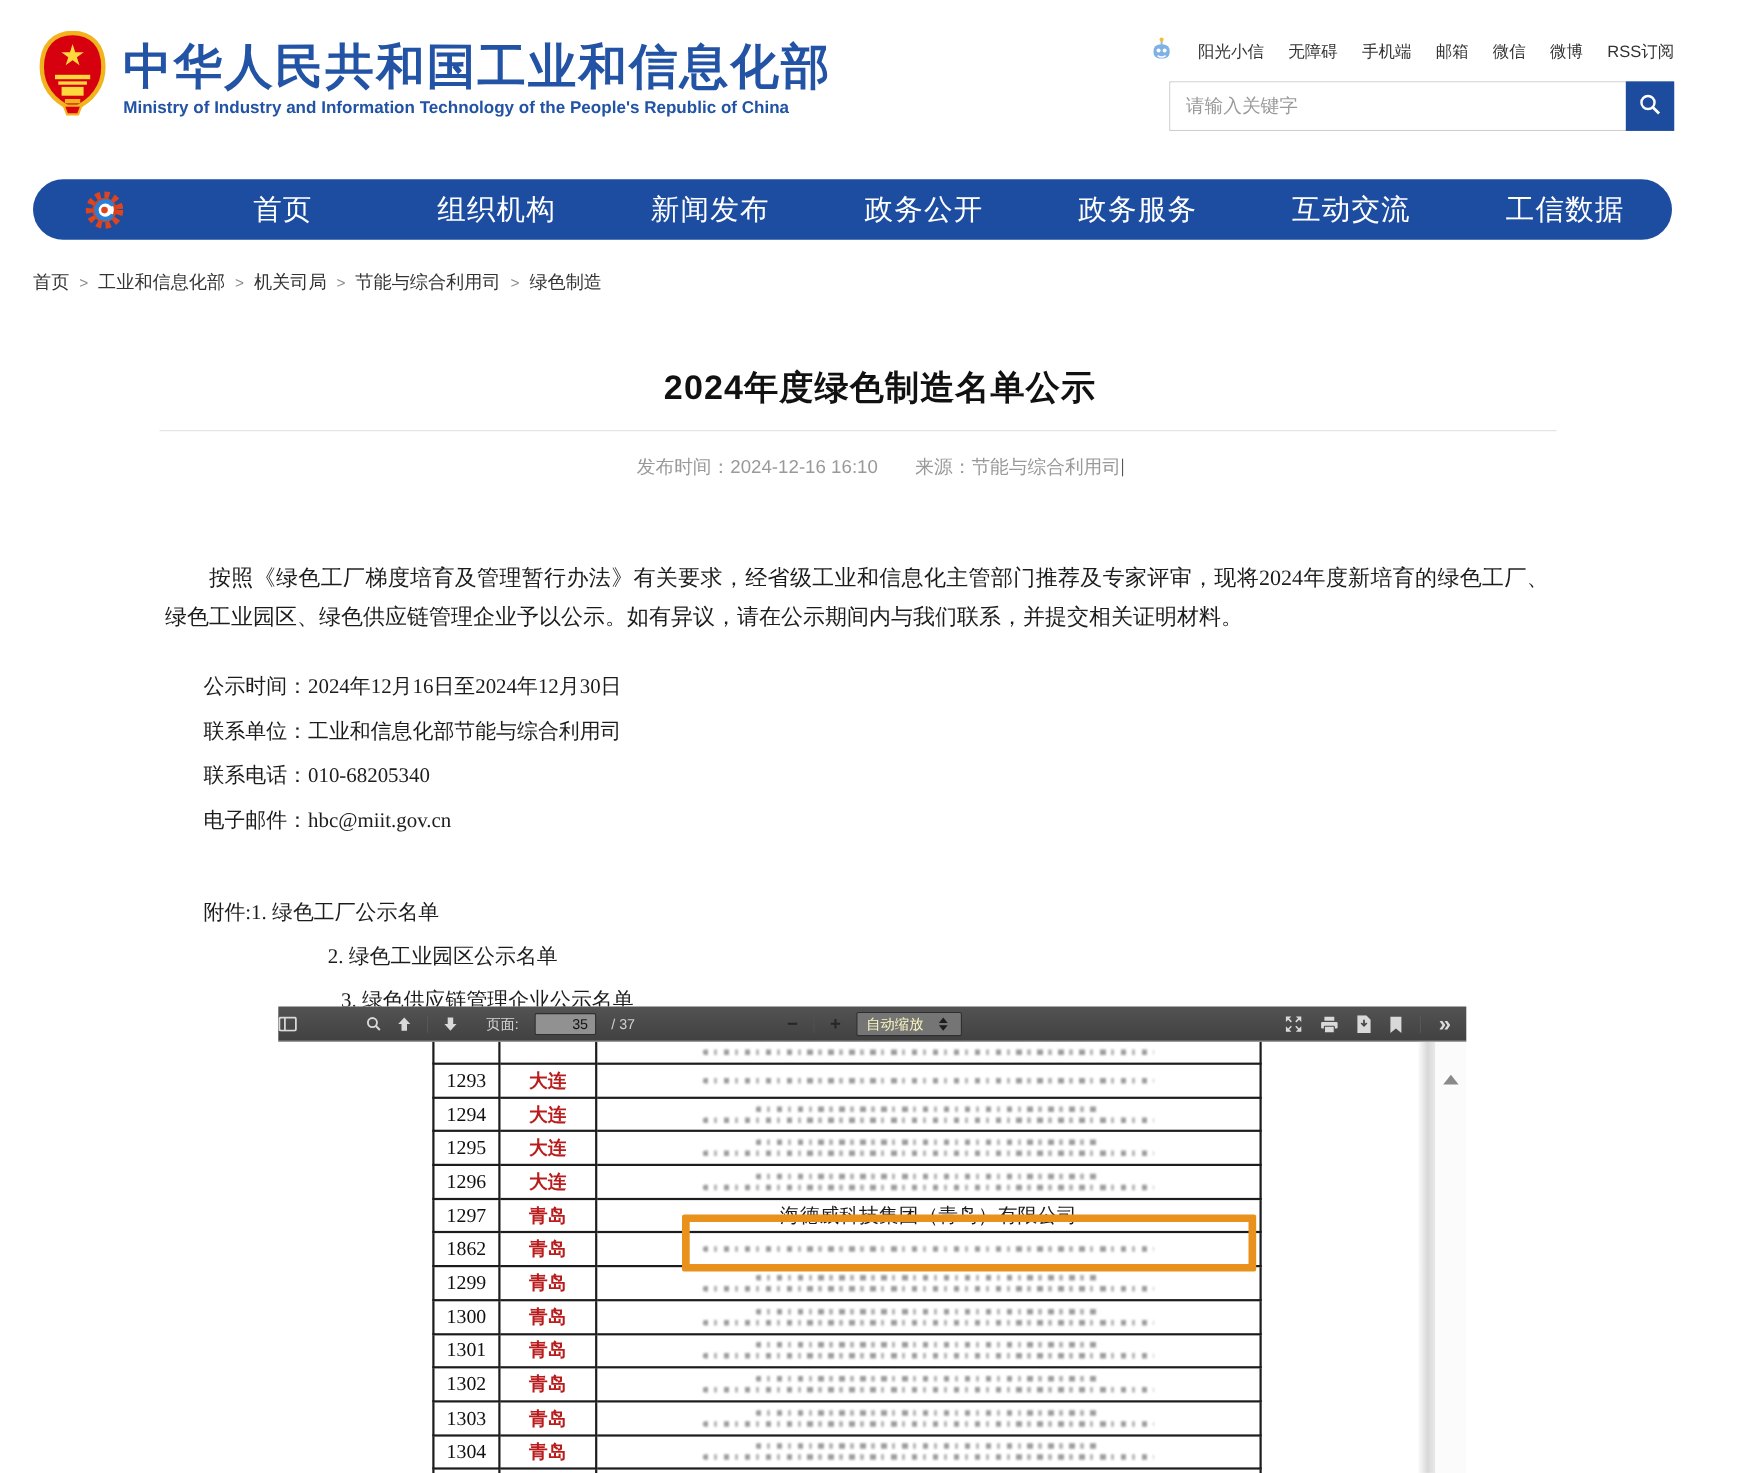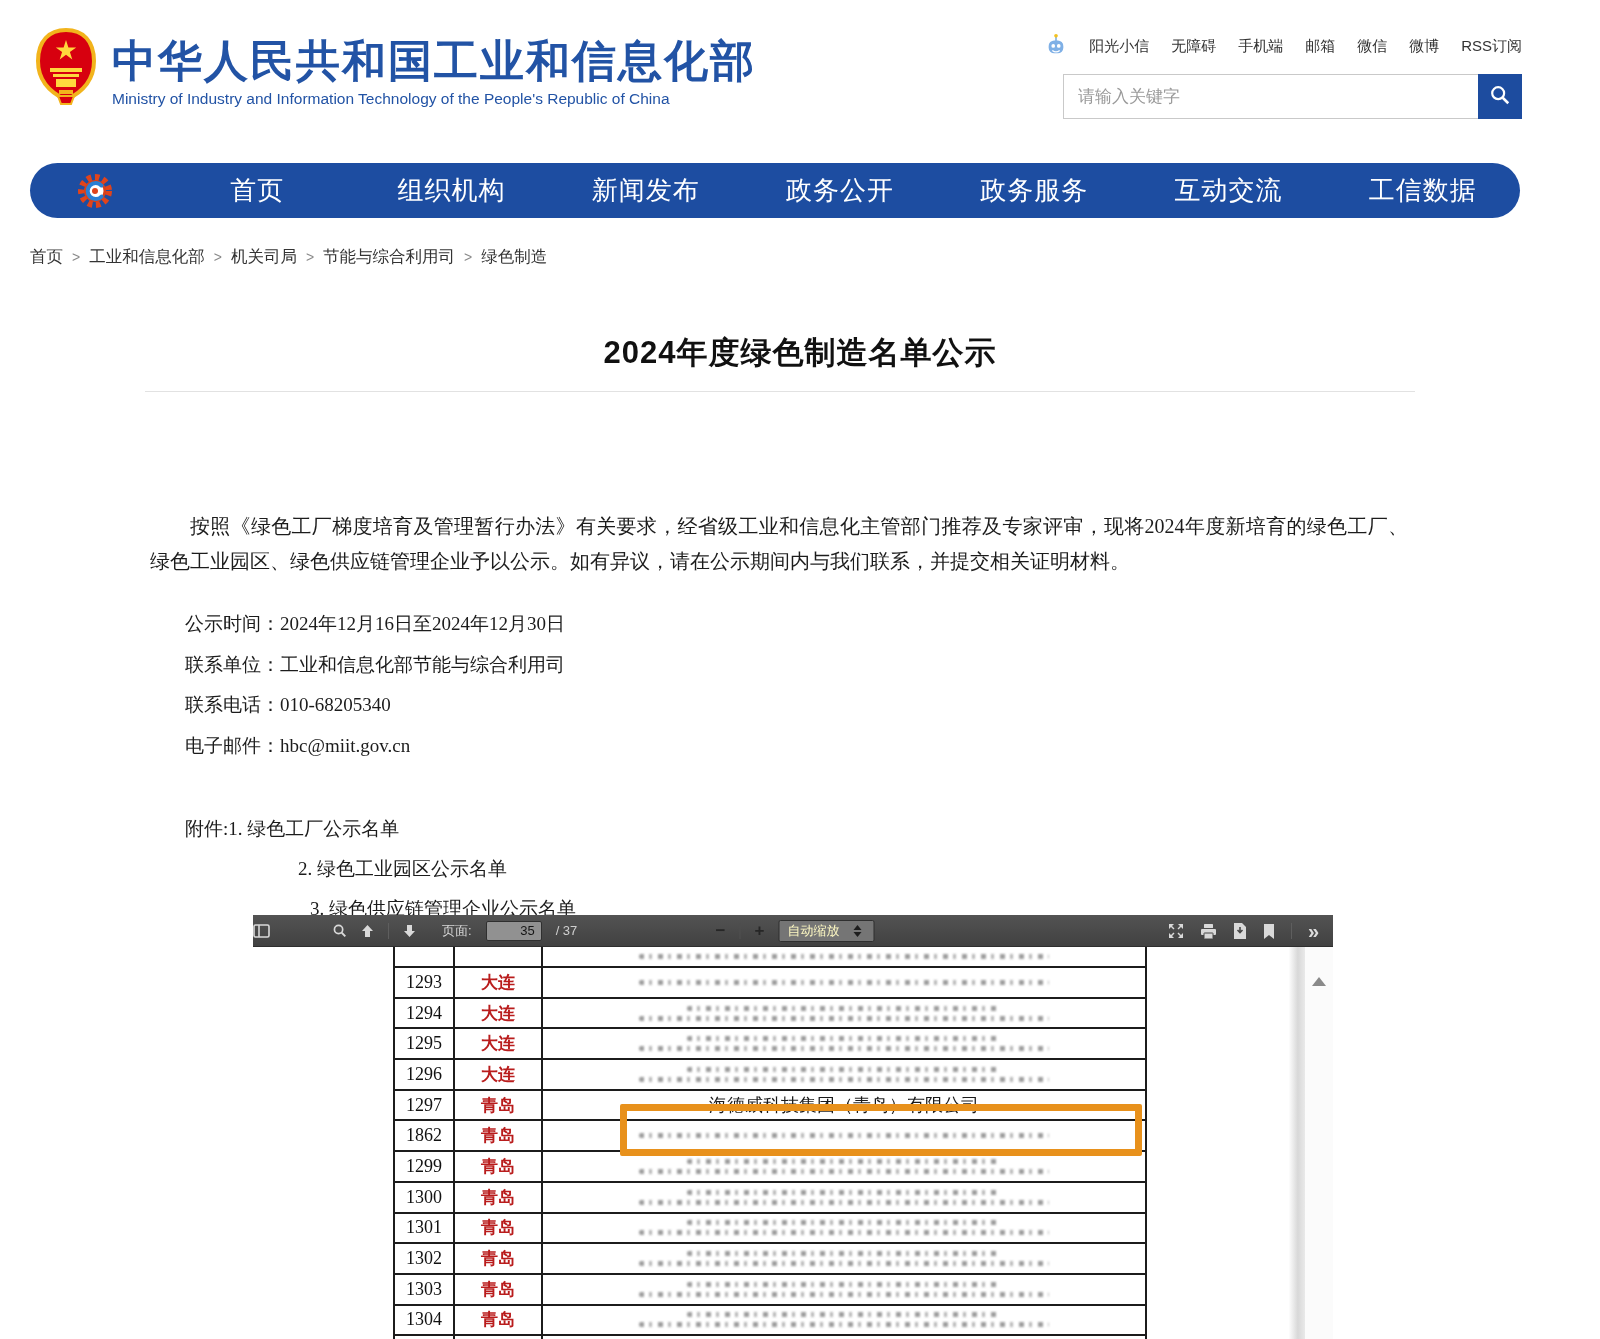--- a/index.html
+++ b/index.html
@@ -5,21 +5,21 @@
   * { margin:0; padding:0; box-sizing:border-box; }
   html,body { background:#fff; }
   body { font-family:"Liberation Sans", sans-serif; }
   .page { position:relative; width:1600px; height:1339px; background:#fff; overflow:hidden; }
 
   
   .site-header { position:absolute; top:0; left:0; width:100%; height:155px; background:#fff; }
   .emblem { position:absolute; left:35px; top:28px; }
   .brand { position:absolute; left:112px; top:36px; }
   .brand-title { font-size:44px; font-weight:bold; color:#2253a5; letter-spacing:2px; line-height:50px; }
-  .brand-sub { font-size:15.5px; font-weight:normal; color:#2253a5; margin-top:4px; }
+  .brand-sub { font-size:15.5px; font-weight:bold; color:#2253a5; margin-top:4px; }
 
   .utility { position:absolute; top:33px; right:78px; display:flex; align-items:center; gap:22px; font-size:15px; color:#333; }
   .utility .u-item { cursor:pointer; white-space:nowrap; }
   .robot { display:inline-block; vertical-align:middle; }
 
   .search-bar { position:absolute; top:74px; left:1063px; width:459px; height:45px; border:1px solid #c9c9c9; display:flex; background:#fff; }
   .search-input { flex:1; border:none; outline:none; font-size:17px; padding:0 14px; color:#333; font-family:"Liberation Sans",sans-serif; }
   .search-input::placeholder { color:#9a9a9a; }
   .search-btn { width:44px; height:45px; margin:-1px -1px -1px 0; background:#1d4c9f; border:none; cursor:pointer; display:flex; align-items:center; justify-content:center; }
 
@@ -167,20 +167,23 @@
     <span class="crumb-sep">&gt;</span>
     <span class="crumb">机关司局</span>
     <span class="crumb-sep">&gt;</span>
     <span class="crumb">节能与综合利用司</span>
     <span class="crumb-sep">&gt;</span>
     <span class="crumb">绿色制造</span>
   </div>
 
   <div class="art-title">2024年度绿色制造名单公示</div>
   <div class="title-divider"></div>
+  <div class="art-meta">
+    <span>发布时间：2024-12-16 16:10</span><span class="meta-gap"></span><span>来源：节能与综合利用司</span><span class="caret"></span>
+  </div>
 
   <div class="art-paragraph">按照《绿色工厂梯度培育及管理暂行办法》有关要求，经省级工业和信息化主管部门推荐及专家评审，现将2024年度新培育的绿色工厂、绿色工业园区、绿色供应链管理企业予以公示。如有异议，请在公示期间内与我们联系，并提交相关证明材料。</div>
 
   <div class="info-lines">
     <div class="info-line">公示时间：2024年12月16日至2024年12月30日</div>
     <div class="info-line">联系单位：工业和信息化部节能与综合利用司</div>
     <div class="info-line">联系电话：010-68205340</div>
     <div class="info-line">电子邮件：hbc@miit.gov.cn</div>
   </div>
 

